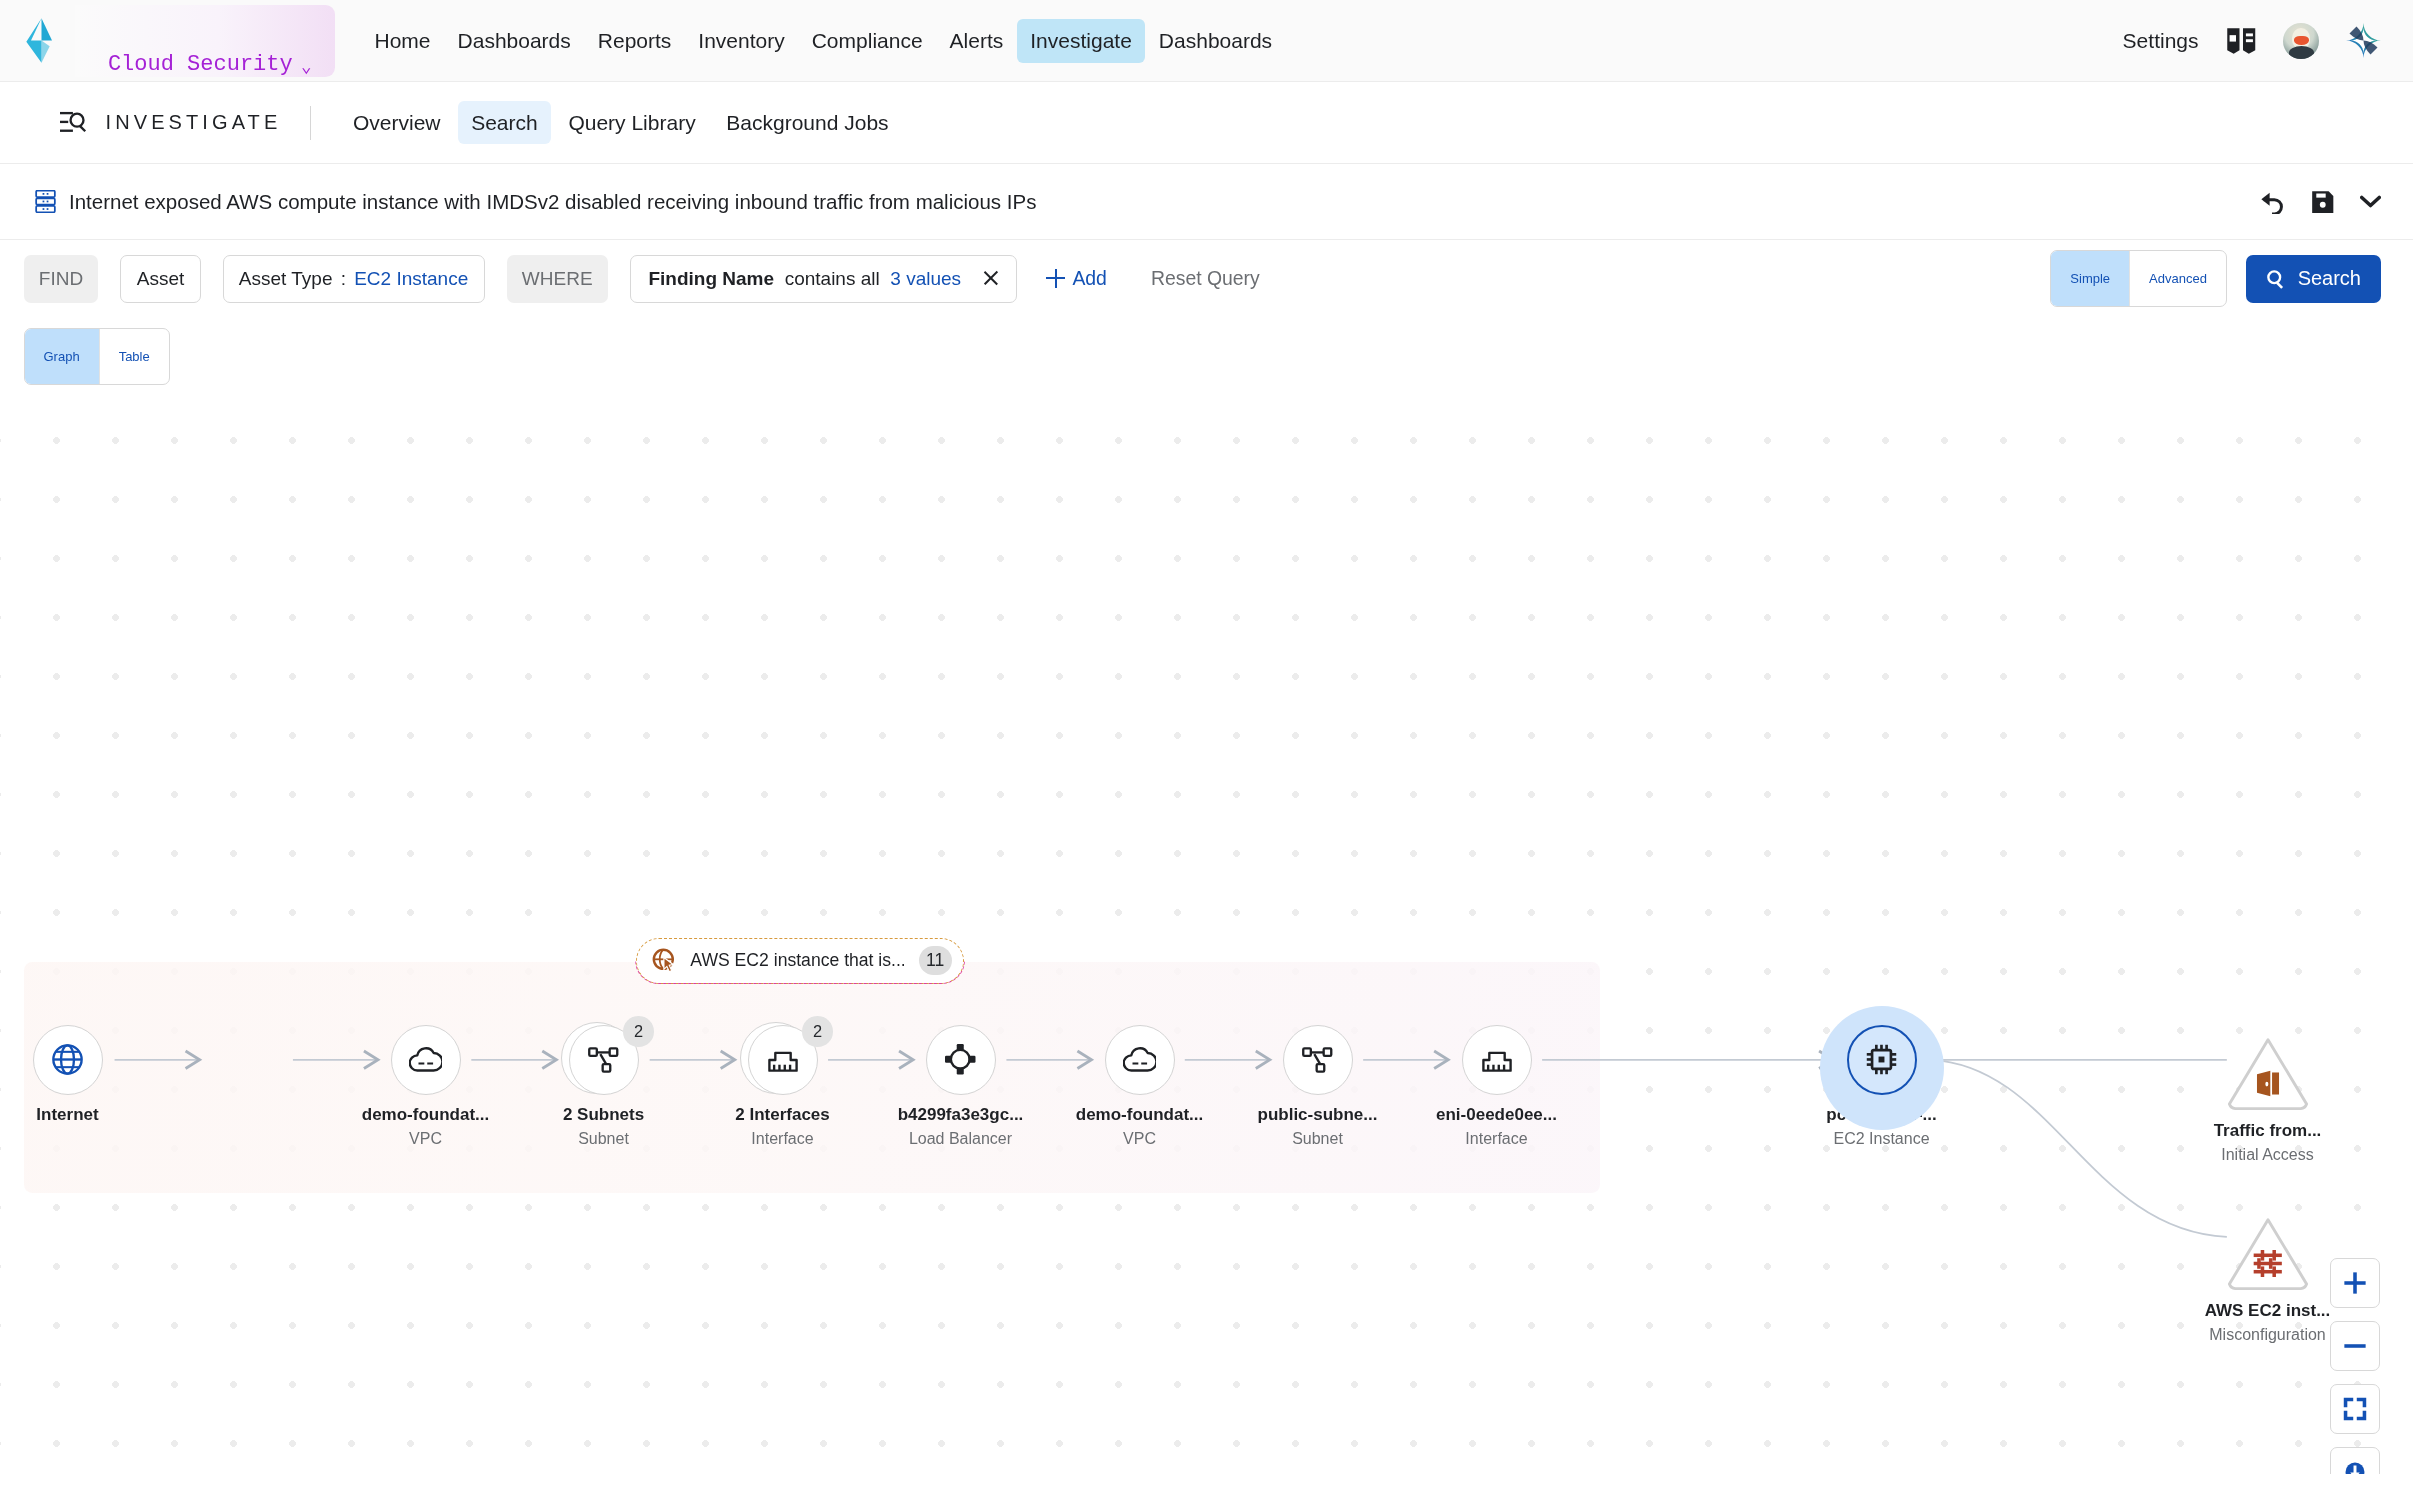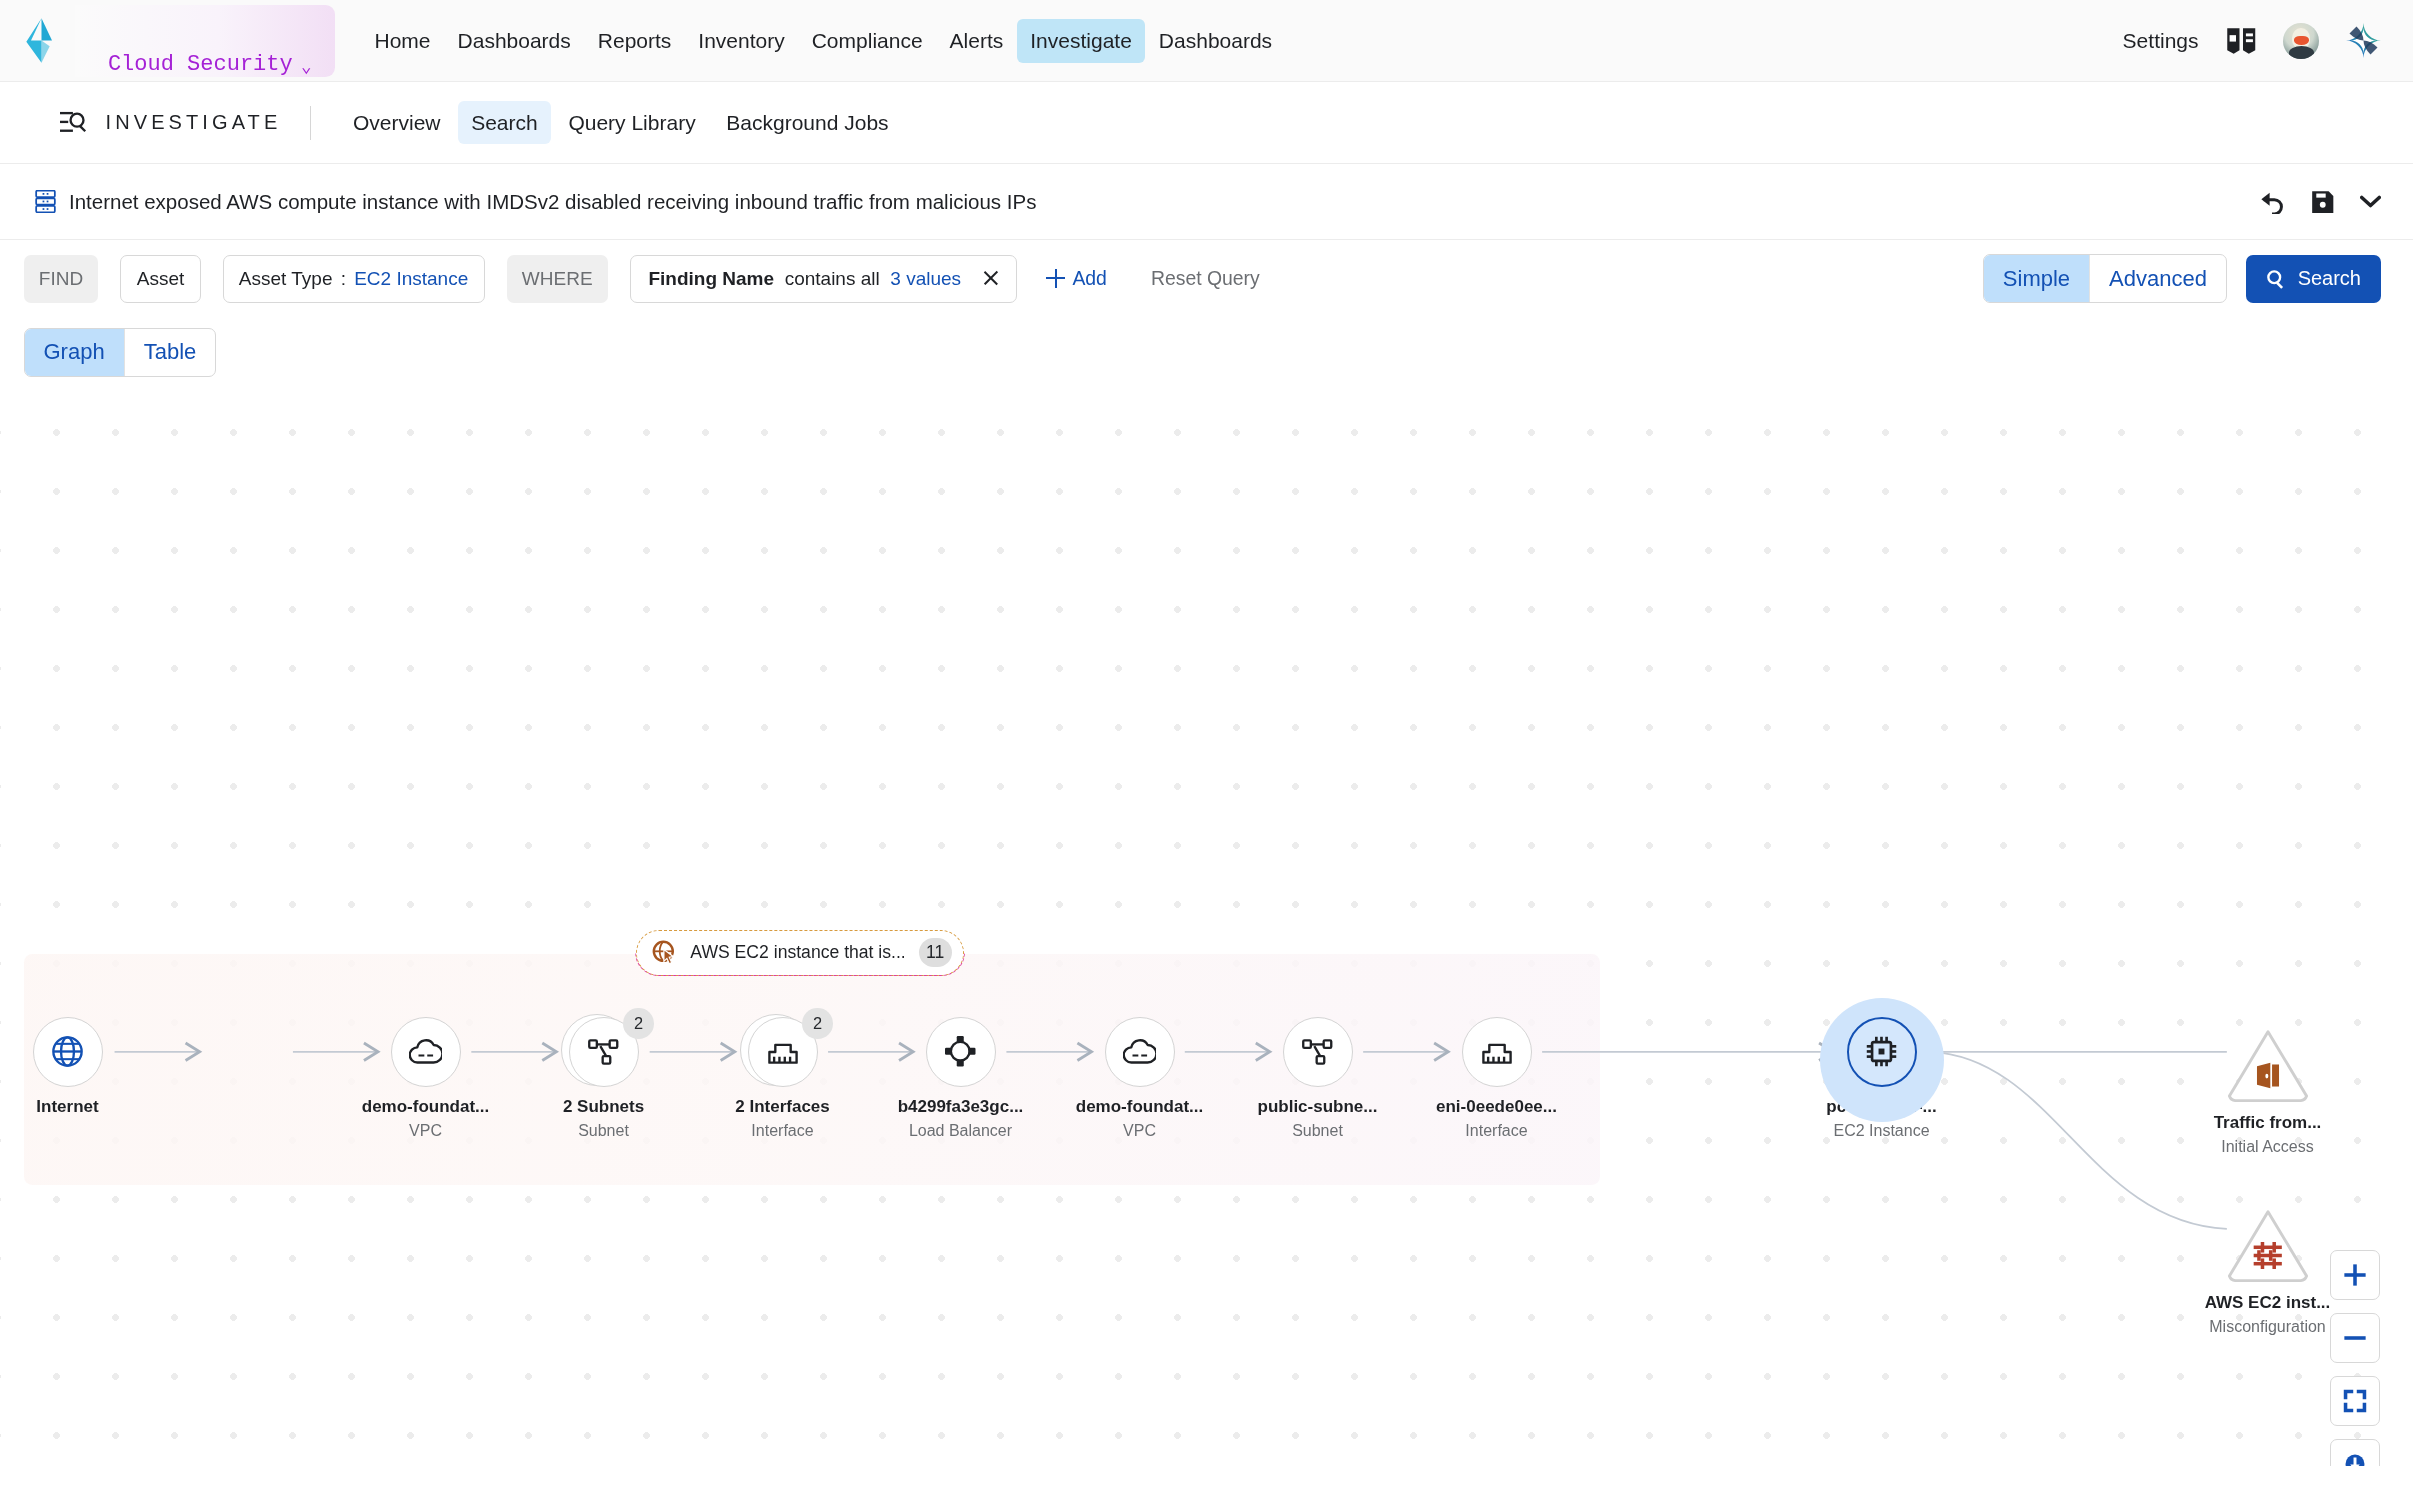--- a/index.html
+++ b/index.html
@@ -135,22 +135,22 @@
   }
   .plus-g::before { left: 0; top: 8.2px; width: 19px; height: 2.3px; }
   .plus-g::after { left: 8.2px; top: 0; width: 2.3px; height: 19px; }
   .reset-btn { color: #6b6e72; font-size: 19.4px; margin-left: 22px; cursor: pointer; white-space: nowrap; }
   .qbar-right { margin-left: auto; display: flex; align-items: center; gap: 19px; }
   .segmented {
     display: flex; border: 0.6px solid #d8d8d8; border-radius: 7px; overflow: hidden;
     background: #fff;
   }
   .segmented .seg {
-    height: 47px; display: flex; align-items: center; justify-content: center;
-    padding: 0 19px; font-size: 22px; color: #1351b4; cursor: pointer;
+    height: 55px; display: flex; align-items: center; justify-content: center;
+    padding: 0 19px; font-size: 13px; color: #1351b4; cursor: pointer;
     white-space: nowrap;
   }
   .segmented .seg.active { background: #bfdffb; }
   .segmented .seg + .seg { border-left: 0.6px solid #e2e2e2; }
   .search-btn {
     height: 48px; background: #1351b4; color: #fff; border-radius: 7px;
     display: flex; align-items: center; gap: 11.7px; padding: 0 20px;
     font-size: 20px; cursor: pointer; white-space: nowrap;
   }
   .mag { width: 20px; height: 20px; }

